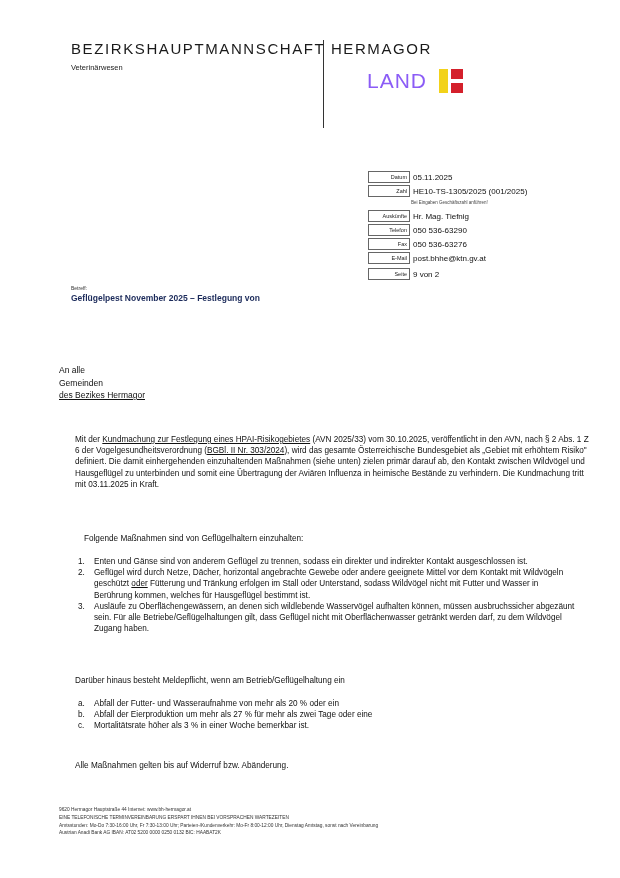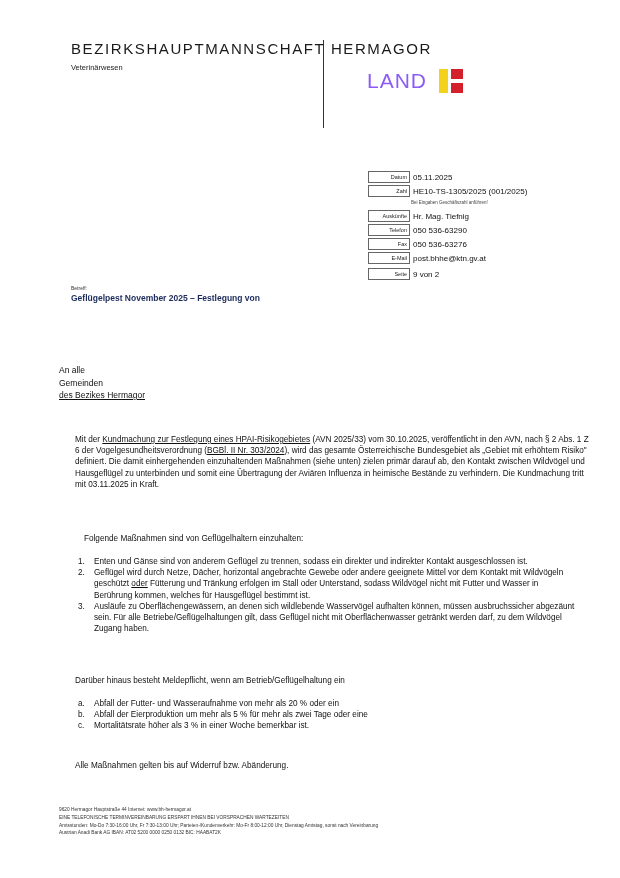--- a/index.html
+++ b/index.html
@@ -120,21 +120,21 @@
 
 <div class="abs body p3">Darüber hinaus besteht Meldepflicht, wenn am Betrieb/Geflügelhaltung ein</div>
 
 <div class="abs list l2">
   <div class="item">
     <span class="num">a.</span>
     <span class="txt">Abfall der Futter- und Wasseraufnahme von mehr als 20 % oder ein</span>
   </div>
   <div class="item">
     <span class="num">b.</span>
-    <span class="txt">Abfall der Eierproduktion um mehr als 5 % für mehr als zwei Tage oder eine</span>
+    <span class="txt">Abfall der Eierproduktion um mehr als 27 % für mehr als zwei Tage oder eine</span>
   </div>
   <div class="item">
     <span class="num">c.</span>
     <span class="txt">Mortalitätsrate höher als 3 % in einer Woche bemerkbar ist.</span>
   </div>
 </div>
 
 <div class="abs body p4">Alle Maßnahmen gelten bis auf Widerruf bzw. Abänderung.</div>
 
 <div class="abs footer">

